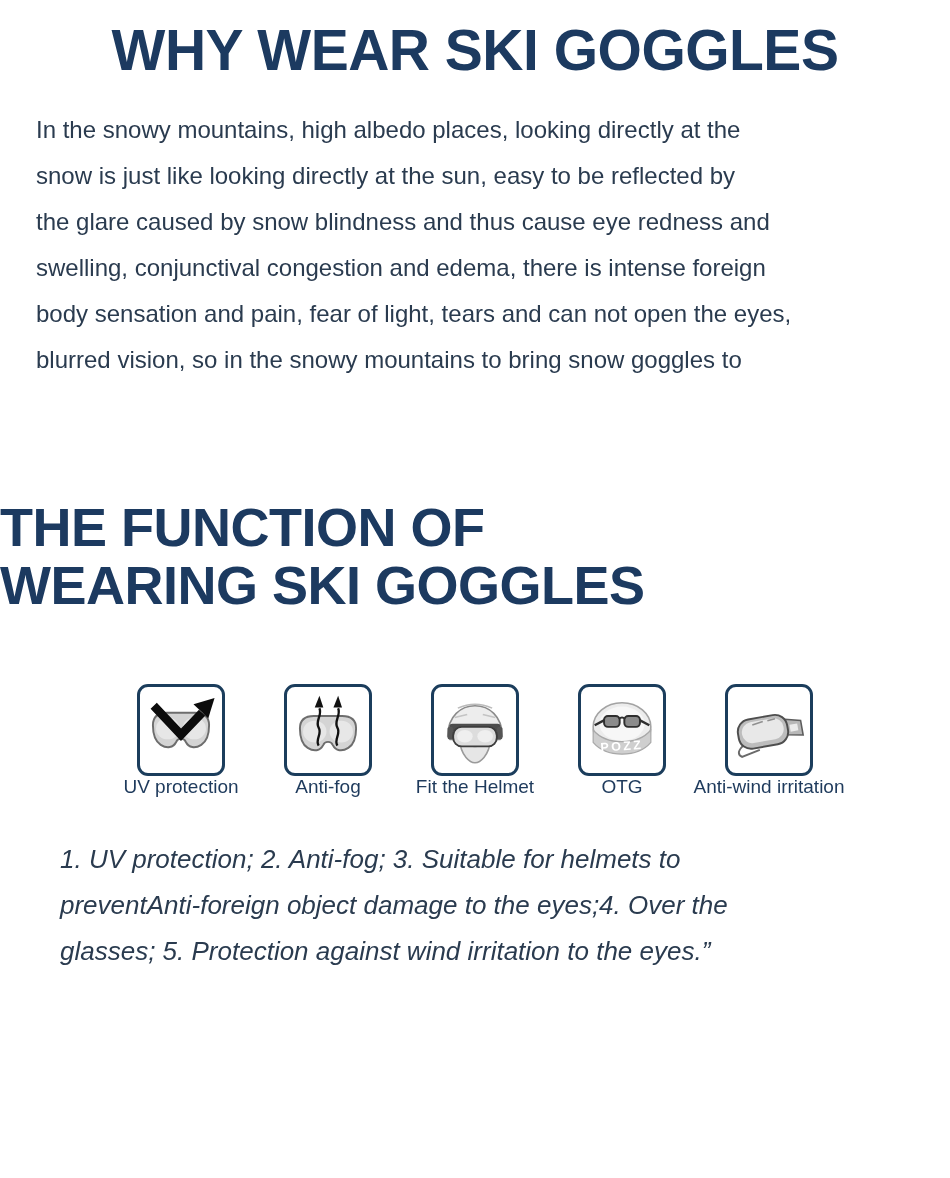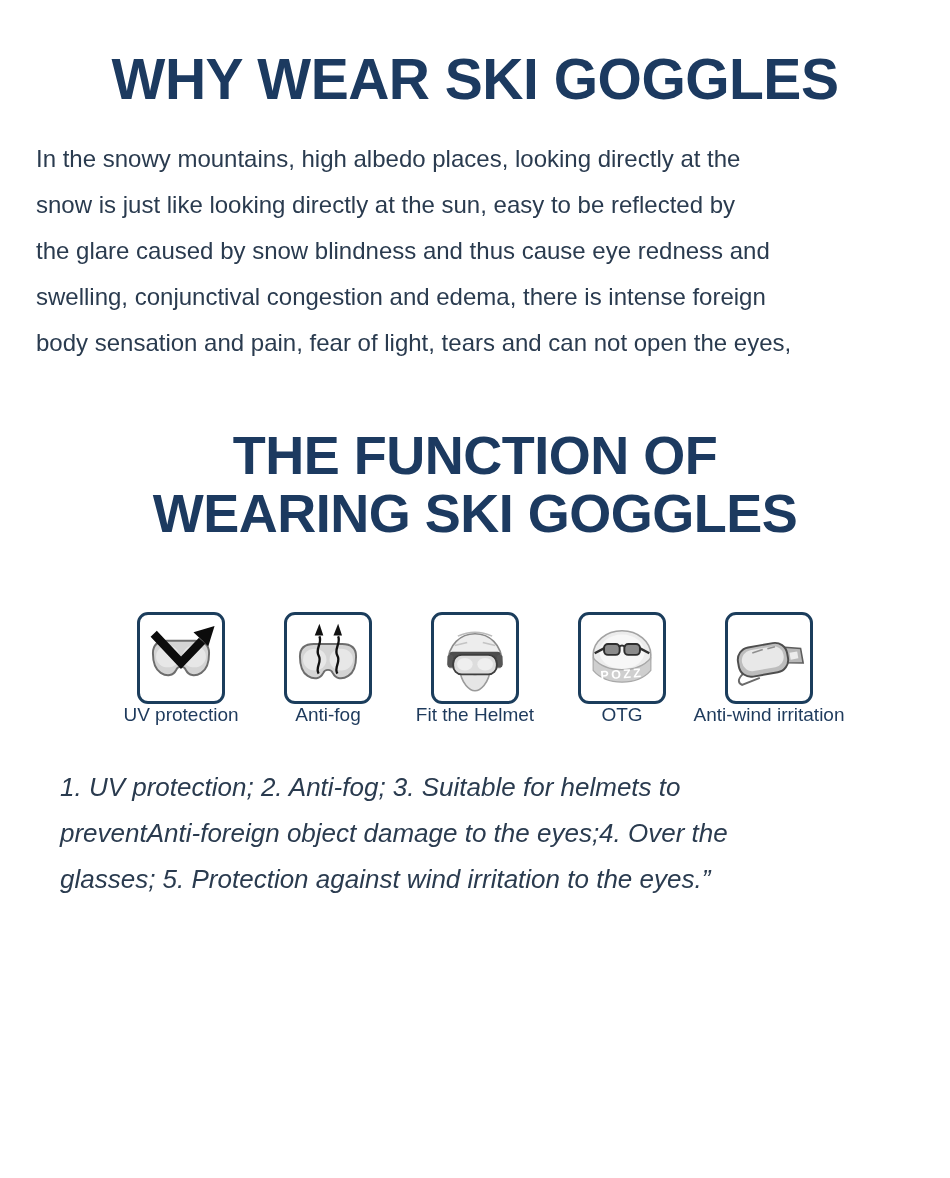--- a/index.html
+++ b/index.html
@@ -10,41 +10,41 @@
   }
   *{margin:0;padding:0;box-sizing:border-box;}
   html,body{background:#ffffff;}
   body{
     width:950px;height:1178px;
     font-family:"Liberation Sans", sans-serif;
     overflow:hidden;
   }
   .page{width:950px;height:1178px;background:#ffffff;position:relative;}
   .main-title{
-    padding-top:48px;
+    padding-top:19px;
     text-align:center;
     font-size:57px;
     line-height:62px;
     font-weight:700;
     letter-spacing:-0.5px;
     color:var(--heading);
   }
   .why-paragraph{
     margin-top:26px;
     padding:0 36px;
   }
   .body-line{
     font-size:24px;
     line-height:46px;
     color:var(--body);
     font-weight:400;
   }
   .function-title{
-    margin-top:60px;
-    text-align:center;
+    margin-top:115px;
+    text-align:left;
     font-size:54px;
     line-height:58px;
     font-weight:700;
     letter-spacing:-0.5px;
     color:var(--heading);
   }
   .features-row{
     margin-top:70px;
     display:flex;
     justify-content:center;
@@ -88,20 +88,21 @@
 <div class="page">
 
   <h1 class="main-title">WHY WEAR SKI GOGGLES</h1>
 
   <div class="why-paragraph">
     <div class="body-line">In the snowy mountains, high albedo places, looking directly at the</div>
     <div class="body-line">snow is just like looking directly at the sun, easy to be reflected by</div>
     <div class="body-line">the glare caused by snow blindness and thus cause eye redness and</div>
     <div class="body-line">swelling, conjunctival congestion and edema, there is intense foreign</div>
     <div class="body-line">body sensation and pain, fear of light, tears and can not open the eyes,</div>
+    <div class="body-line">blurred vision, so in the snowy mountains to bring snow goggles to</div>
   </div>
 
   <h2 class="function-title">
     <span>THE FUNCTION OF</span><br>
     <span>WEARING SKI GOGGLES</span>
   </h2>
 
   <div class="features-row">
 
     <div class="feature">

